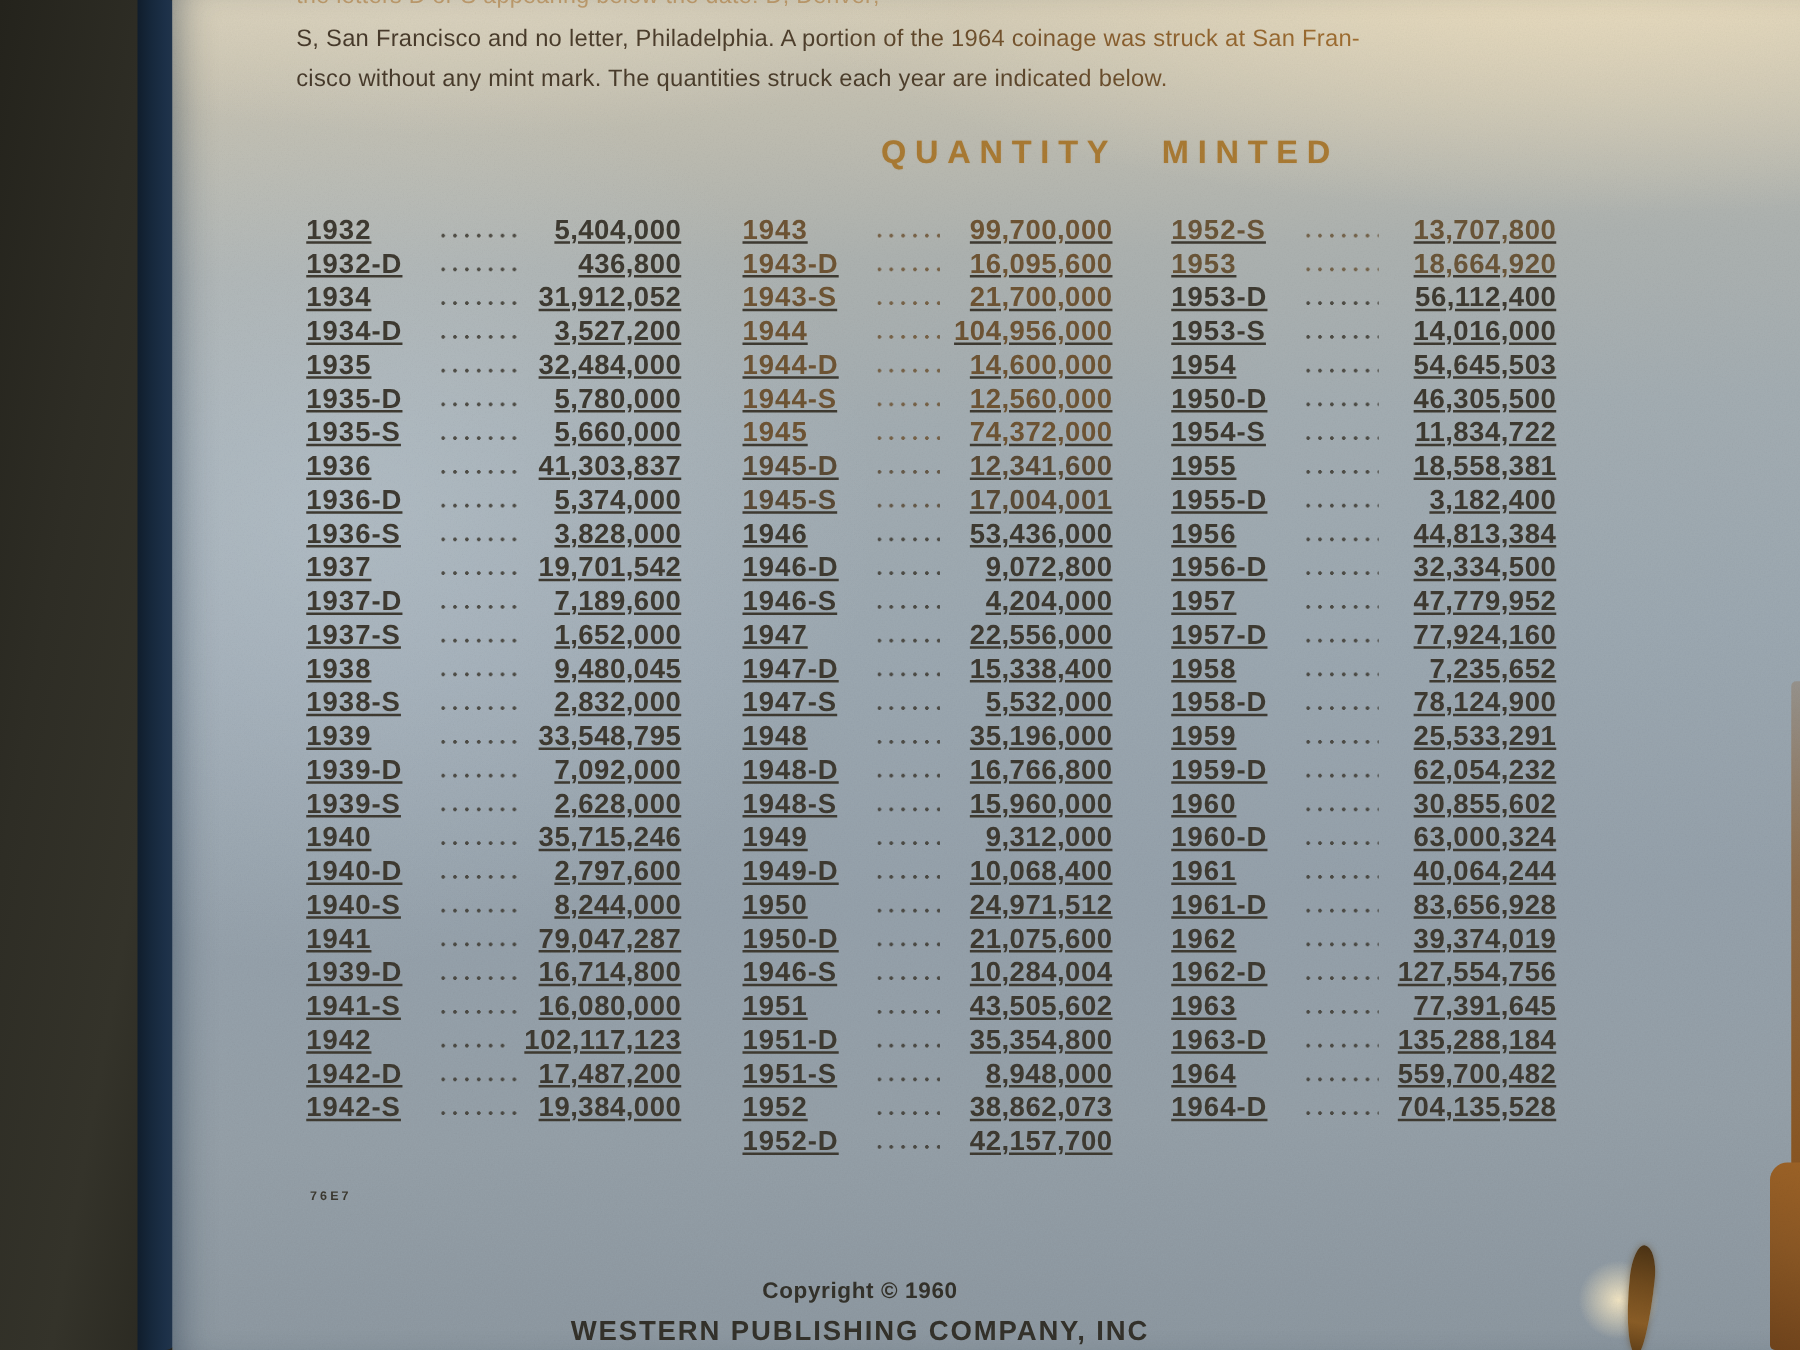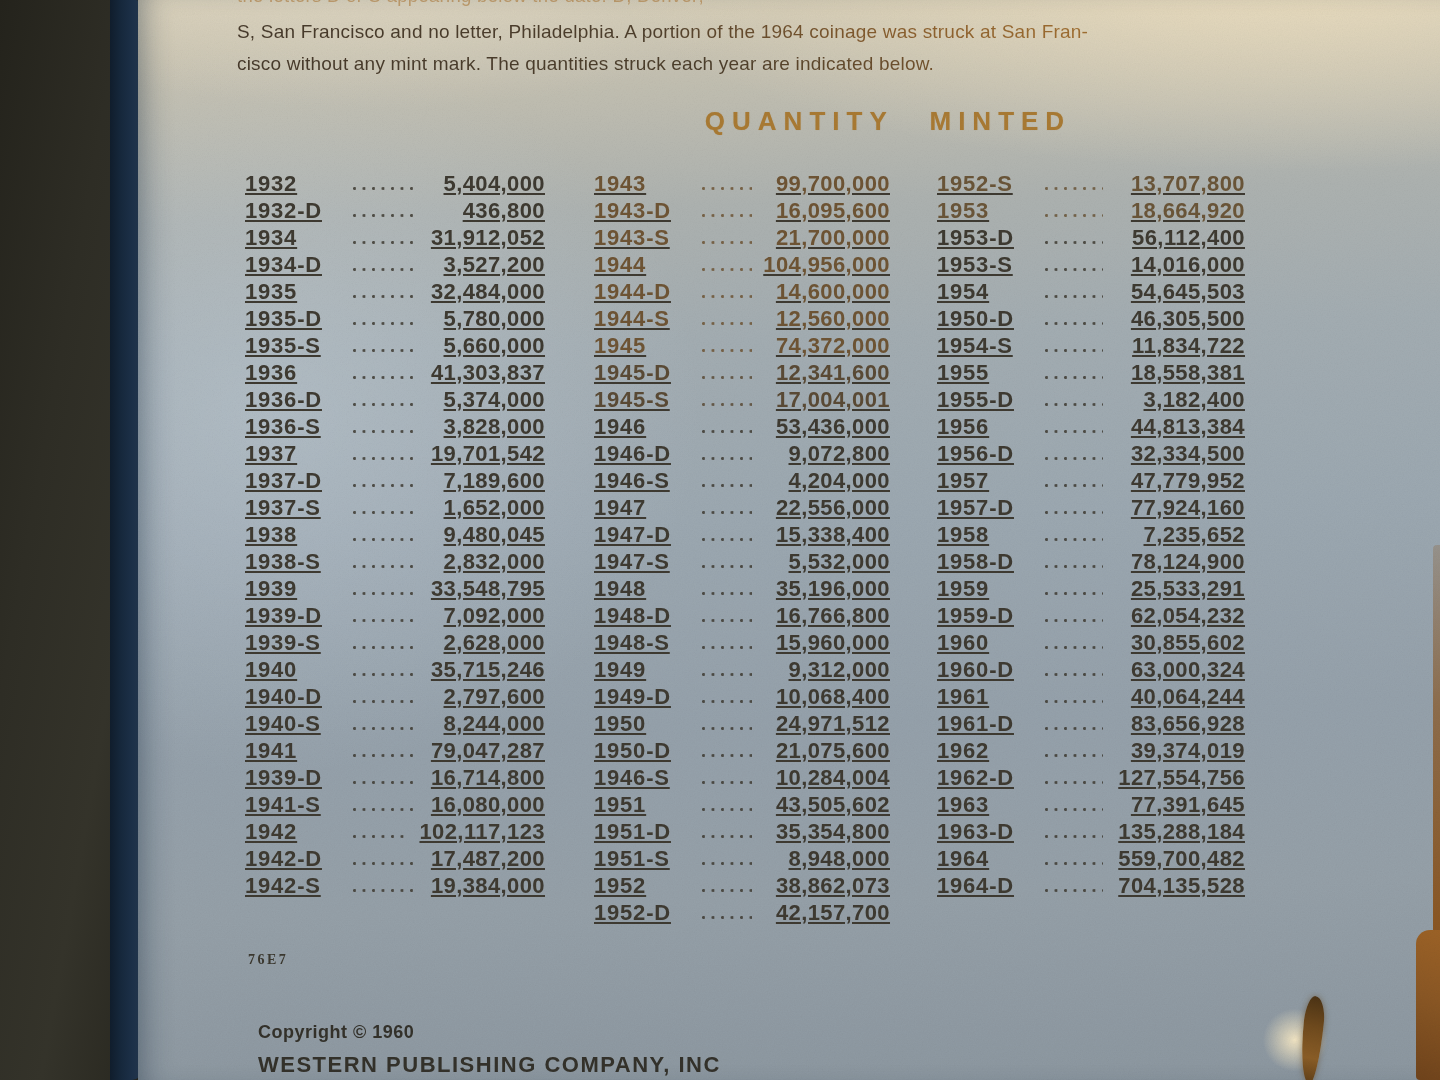--- a/index.html
+++ b/index.html
@@ -79,24 +79,24 @@
   .col1 .qty{min-width:116px;}
   .col2 .qty{min-width:128px;}
   .col3 .qty{min-width:132px;}
   
   .col2 .row:nth-child(-n+7){color:#6e5434;}
   .col2 .row:nth-child(8),.col2 .row:nth-child(9){color:#5a4a35;}
   .col3 .row:nth-child(-n+2){color:#6a5538;}
 
   .plate{
     position:absolute;left:110px;top:952px;
-    font-size:14px;font-weight:700;letter-spacing:2.5px;color:#3b382f;font-family:Liberation Serif, serif;
+    font-size:10px;font-weight:700;letter-spacing:2.5px;color:#3b382f;
   }
   .footer{
-    position:absolute;left:120px;top:1022px;width:900px;color:#33312a;
+    position:absolute;left:100px;top:1022px;width:900px;text-align:center;color:#33312a;
   }
   .copyright{font-size:18px;font-weight:700;letter-spacing:0.5px;}
   .publisher{font-size:22px;font-weight:700;letter-spacing:1.5px;margin-top:9px;white-space:nowrap;}
 
   
   .rust-strip{
     position:absolute;right:0;top:545px;width:7px;bottom:0;
     background:linear-gradient(180deg,rgba(138,87,36,0.25) 0%,rgba(138,87,36,0.7) 30%,#8a5724 70%,#7a4a1e 100%);
     border-radius:4px 0 0 0;
   }

